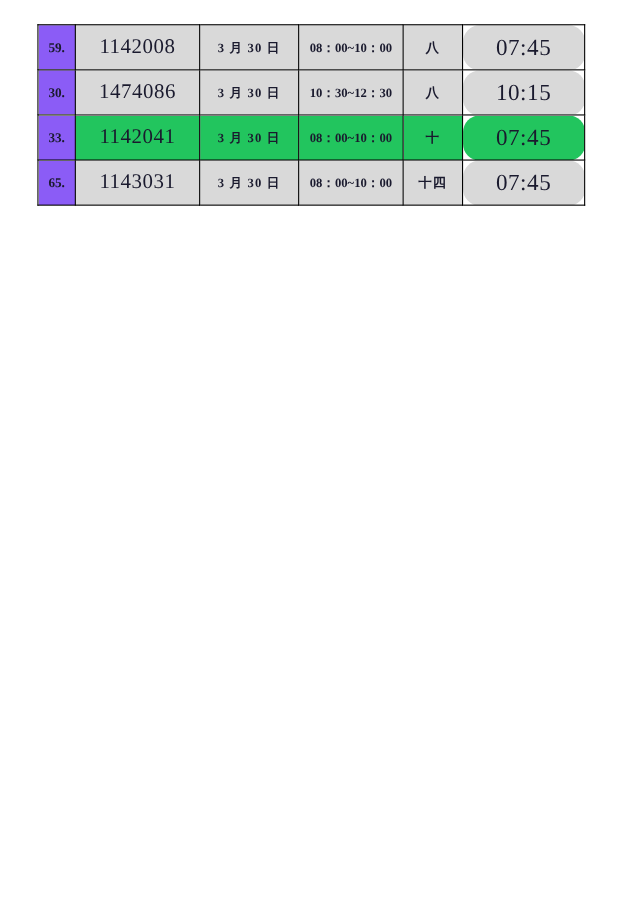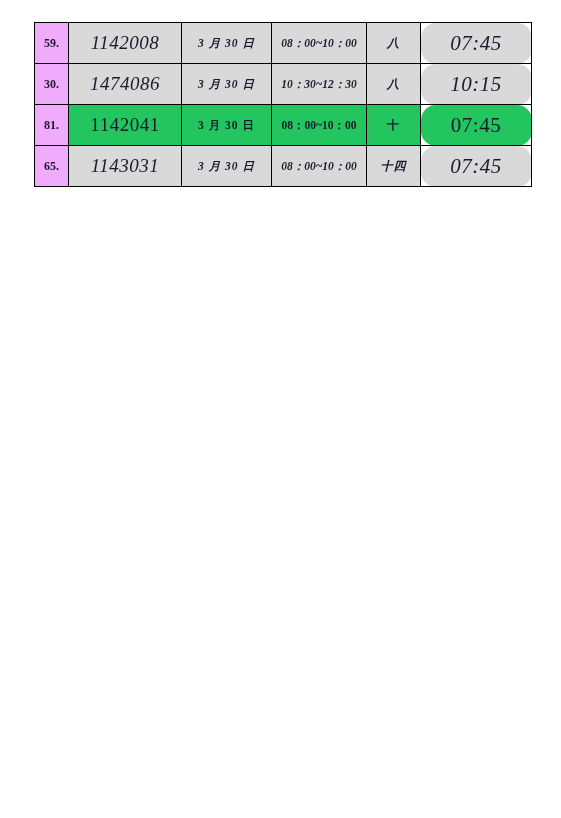--- a/index.html
+++ b/index.html
@@ -40,21 +40,21 @@
   
   .col-index   { width: 34px; }
   .col-id      { width: 113px; }
   .col-date    { width: 90px; }
   .col-range   { width: 95px; }
   .col-group   { width: 54px; }
   .col-time    { width: 111px; }
 
   
   .cell-index {
-    background: #f0abfc;
+    background: #8b5cf6;
     font-size: 12px;
     font-weight: bold;
     text-align: left;
     padding-left: 6px;
     letter-spacing: 0px;
   }
   .cell-id {
     font-size: 19px;
     letter-spacing: 0.5px;
   }
@@ -73,21 +73,21 @@
     font-weight: bold;
     letter-spacing: 1px;
   }
   .cell-time {
     font-size: 21px;
     letter-spacing: 0.5px;
     border-radius: 15px;
   }
 
   
-  .fill-gray  { background: #d9d9d9; font-style: italic; }
+  .fill-gray  { background: #d9d9d9; }
   .fill-pink  { background: #f2dcdb; }
   .fill-olive { background: #22c55e; }
 </style>
 </head>
 <body>
 
 <div id="page">
   <table id="schedule-table">
     <colgroup>
       <col class="col-index">
@@ -108,21 +108,21 @@
         </tr>
         <tr>
           <td class="cell-index">30.</td>
           <td class="cell-id fill-gray">1474086</td>
           <td class="cell-date fill-gray">3 月 30 日</td>
           <td class="cell-range fill-gray">10：30~12：30</td>
           <td class="cell-group fill-gray">八</td>
           <td class="cell-time fill-gray">10:15</td>
         </tr>
         <tr>
-          <td class="cell-index">81.</td>
+          <td class="cell-index">33.</td>
           <td class="cell-id fill-olive">1142041</td>
           <td class="cell-date fill-olive">3 月 30 日</td>
           <td class="cell-range fill-olive">08：00~10：00</td>
           <td class="cell-group fill-olive">十</td>
           <td class="cell-time fill-olive">07:45</td>
         </tr>
         <tr>
           <td class="cell-index">65.</td>
           <td class="cell-id fill-gray">1143031</td>
           <td class="cell-date fill-gray">3 月 30 日</td>

